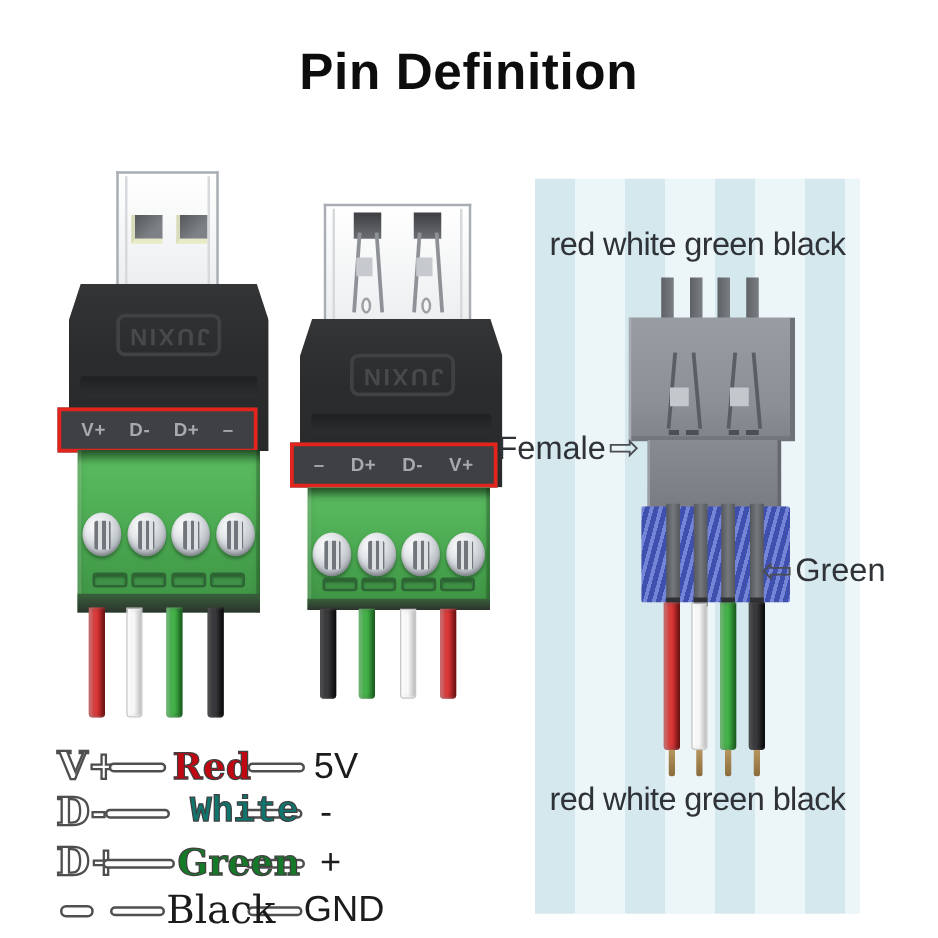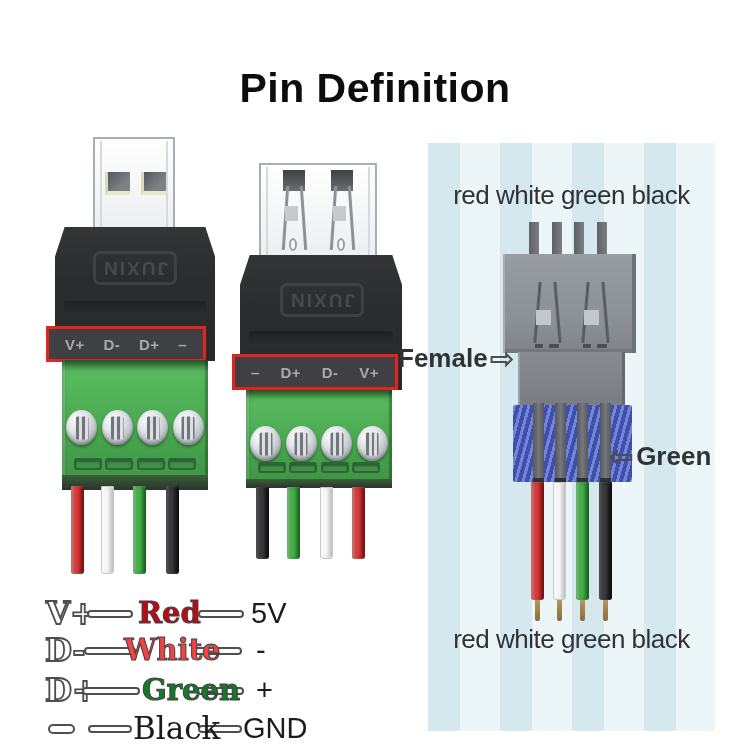--- a/index.html
+++ b/index.html
@@ -5,21 +5,21 @@
   * { margin:0; padding:0; box-sizing:border-box; }
   html,body { background:#ffffff; }
   #stage {
     position:relative; width:750px; height:750px; background:#ffffff;
     font-family:"Liberation Sans", sans-serif; overflow:hidden;
   }
 
   
   #title {
     position:absolute; top:34px; left:0; right:0; text-align:center;
-    font-size:41px; font-weight:bold; color:#0d0d0d; letter-spacing:0.5px;margin-top:31px;
+    font-size:41px; font-weight:bold; color:#0d0d0d; letter-spacing:0.5px;
   }
 
   
   .shell {
     position:absolute; background:linear-gradient(180deg,#ffffff,#f4f5f6 60%,#eceeef);
     border:2px solid #a9aeb4; border-bottom:none;
   }
   .shell:before, .shell:after {
     content:""; position:absolute; top:2px; bottom:0; width:2px; background:#d7dadd;
   }
@@ -85,21 +85,21 @@
 
   
   .wire { position:absolute; width:13px; border-radius:0 0 3px 3px; }
   .wire.shade-red   { box-shadow:inset 3px 0 3px rgba(255,255,255,.35), inset -3px 0 4px rgba(0,0,0,.45); }
   .wire.shade-white { border:1px solid #c7c7c7; box-shadow:inset 3px 0 3px rgba(255,255,255,.9), inset -3px 0 4px rgba(0,0,0,.18); }
   .wire.shade-green { box-shadow:inset 3px 0 3px rgba(255,255,255,.35), inset -3px 0 4px rgba(0,0,0,.45); }
   .wire.shade-black { box-shadow:inset 3px 0 3px rgba(255,255,255,.25), inset -3px 0 4px rgba(0,0,0,.6); }
 
   
   #panel {
-    position:absolute; left:428px; top:143px; width:287px; height:588px;
+    position:absolute; left:428px; top:143px; width:260px; height:588px;
     background:repeating-linear-gradient(90deg,#d5e8ee 0 32px,#ecf5f7 32px 72px);
   }
   .panel-label { position:absolute; left:0; right:0; text-align:center; font-size:26px; color:#2f3338; letter-spacing:-0.5px; }
   .toppin { position:absolute; width:10px; height:33px; background:linear-gradient(90deg,#5e6165,#7a7e83); }
   #femalebody { position:absolute; left:75px; top:111px; width:133px; height:99px;
     background:linear-gradient(180deg,#989ca3,#8b8f96 70%,#7f8389);
     box-shadow:inset -4px 0 0 #6e7278, inset 2px 0 0 #a9adb3, inset 0 -4px 0 #73777d; }
   .fcontact { position:absolute; top:28px; width:36px; height:66px; }
   .fcontact .l, .fcontact .r { position:absolute; top:0; bottom:5px; width:2.5px; background:#5a5d62; }
   .fcontact .l { left:7px; transform:rotate(5deg); }
@@ -113,21 +113,21 @@
   #maleblock { position:absolute; left:85px; top:262px; width:119px; height:77px; border-radius:2px;
     background:#4d63cd;
     background-image:repeating-linear-gradient(105deg, rgba(255,255,255,.22) 0 3px, rgba(10,10,60,.22) 3px 7px); }
   .malepin { position:absolute; top:-2px; width:11px; height:82px;
     background:linear-gradient(90deg,#54575b,#75797e 50%,#54575b); }
   .malepin:after { content:""; position:absolute; left:0; right:0; bottom:0; height:7px; background:#2e3033; }
   .wiretip { position:absolute; width:5px; height:21px; border-radius:0 0 2px 2px;
     background:linear-gradient(180deg,#b6955f,#8a6c3c); }
 
   .callout { position:absolute; display:flex; align-items:center; gap:2px;
-    color:#2f3338; font-size:26px;font-weight:bold; }
+    color:#2f3338; font-size:26px; }
   .callout .arrow { font-family:"DejaVu Sans",sans-serif; font-size:30px; color:#4a4d52; line-height:1; }
 
   
   .lg-row { position:absolute; left:40px; width:280px; height:40px; }
   .li { position:absolute; line-height:40px; white-space:nowrap; }
   .lg-pin {
     font-family:"DejaVu Serif",serif; font-weight:bold; font-size:31px; color:#ffffff;
     -webkit-text-stroke:1.8px #4e4e4e; text-shadow:0 0 1px #666;
   }
   .lg-dash { position:absolute; top:17px; height:8px; background:#fdfdfd;
@@ -303,21 +303,21 @@
     <div class="lg-dash" style="left:47px; width:46px;"></div>
     <span class="li lg-name" style="left: 98px; width: 56px; color: rgb(192, 7, 18);">Red</span>
     <div class="lg-dash" style="left:158px; width:46px;"></div>
     <span class="li lg-sig" style="left:211px;">5V</span>
   </div>
 
   <div class="lg-row" style="top:630px;">
     <span class="li lg-pin" style="left:5px;">D-</span>
     <div class="lg-dash" style="left:44px; width:52px;"></div>
     <div class="lg-dash" style="left:152px; width:50px;"></div>
-    <span class="li lg-name" style="left: 84px; width: 95px; color: #ef4444;">White</span>
+    <span class="li lg-name" style="left: 108px; width: 95px; color: #0f766e; font-family: Liberation Mono, monospace;">White</span>
     <span class="li lg-sig" style="left:216px;">-</span>
   </div>
 
   <div class="lg-row" style="top:670px;">
     <span class="li lg-pin" style="left:5px;">D+</span>
     <div class="lg-dash" style="left:42px; width:58px;"></div>
     <div class="lg-dash" style="left:156px; width:48px;"></div>
     <span class="li lg-name" style="left: 102px; width: 92px; color: rgb(21, 122, 40);">Green</span>
     <span class="li lg-sig" style="left:216px;">+</span>
   </div>

